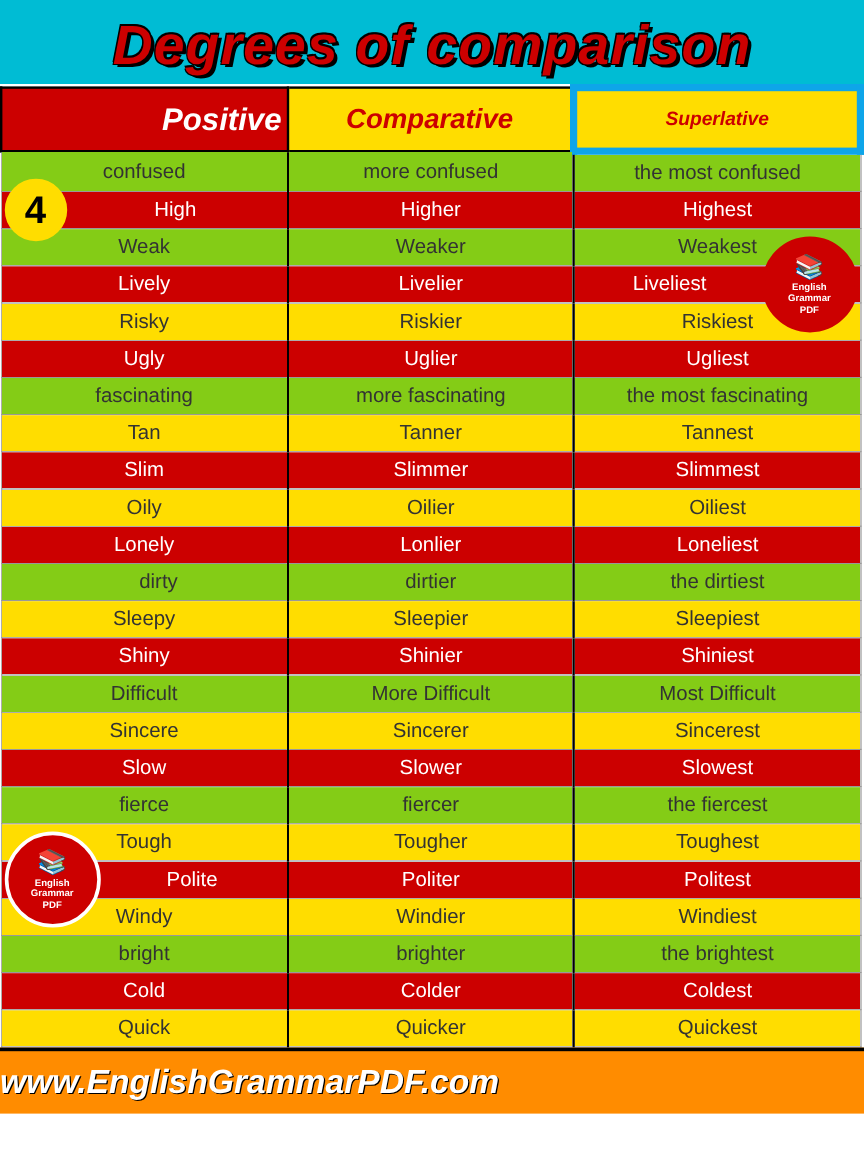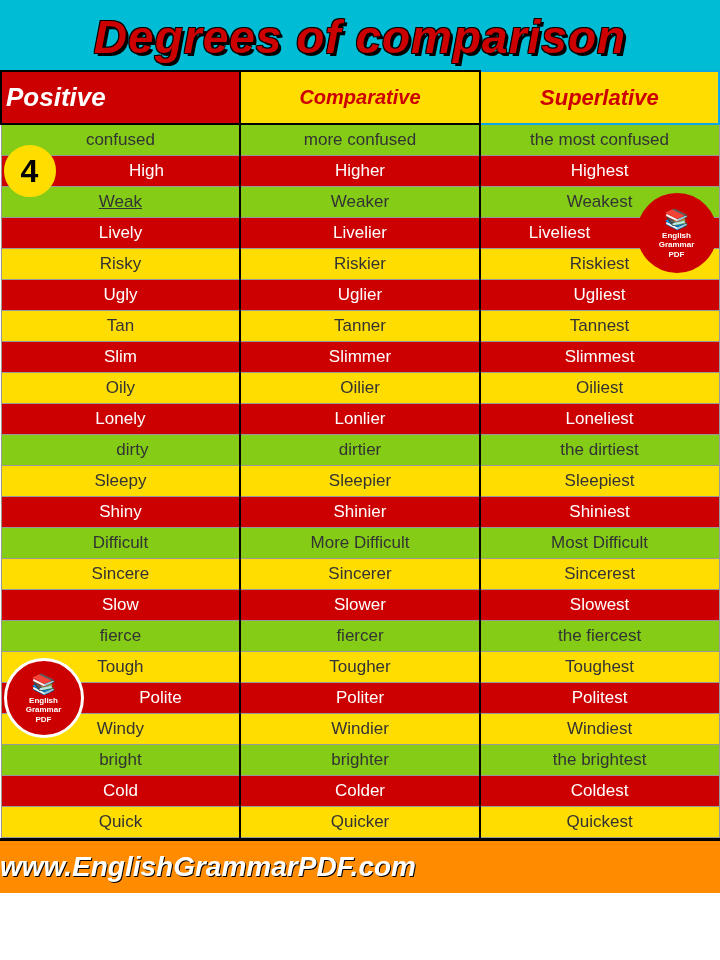--- a/index.html
+++ b/index.html
@@ -36,45 +36,45 @@
     }
 
     
     .col-positive {
       width: 33.33%;
       background: #cc0000;
       color: #fff;
       font-size: 26px;
       font-weight: 900;
       font-style: italic;
-      text-align: left;
+      text-align: right;
       padding: 10px 4px;
       border: 2px solid #000;
     }
     .col-comparative {
       width: 33.33%;
       background: #ffdd00;
       color: #cc0000;
-      font-size: 20px;
+      font-size: 23px;
       font-weight: 900;
       font-style: italic;
       text-align: center;
       padding: 10px 4px;
       border: 2px solid #000;
     }
     .col-superlative {
       width: 33.33%;
       background: #ffdd00;
       color: #cc0000;
-      font-size: 22px;
+      font-size: 16px;
       font-weight: 900;
       font-style: italic;
       text-align: center;
       padding: 10px 4px;
-      border: 2px solid #0ea5e9;
+      border: 6px solid #0ea5e9;
     }
 
     
     tr.row-white td {
       background: #84cc16;
       color: #333;
     }
     tr.row-red td {
       background: #cc0000;
       color: #fff;
@@ -221,21 +221,21 @@
           <td class="positive-cell rel" style="min-height: 34px;"><span>confused</span></td>
           <td>more confused</td>
           <td class="superlative-cell rel"><span>the most confused</span></td>
         </tr>
         <tr class="row-red">
           <td class="positive-cell rel" style="min-height: 34px; padding-left: 56px;"><div class="badge-4">4</div><span>High</span></td>
           <td>Higher</td>
           <td class="superlative-cell rel"><span>Highest</span></td>
         </tr>
         <tr class="row-white">
-          <td class="positive-cell rel" style="min-height: 34px; text-decoration: underline;"><span>Weak</span></td>
+          <td class="positive-cell rel" style="min-height: 34px;"><span>Weak</span></td>
           <td>Weaker</td>
           <td class="superlative-cell rel"><span>Weakest</span></td>
         </tr>
         <tr class="row-red">
           <td class="positive-cell rel" style="min-height: 34px;"><span>Lively</span></td>
           <td>Livelier</td>
           <td class="superlative-cell rel" style="padding-right: 84px;"><div class="logo-circle">
               <span class="logo-icon">📚</span>
               <span class="logo-text">English<br>Grammar<br>PDF</span>
             </div><span>Liveliest</span></td>
@@ -243,20 +243,25 @@
         <tr class="row-yellow">
           <td class="positive-cell rel" style="min-height: 34px;"><span>Risky</span></td>
           <td>Riskier</td>
           <td class="superlative-cell rel"><span>Riskiest</span></td>
         </tr>
         <tr class="row-red">
           <td class="positive-cell rel" style="min-height: 34px;"><span>Ugly</span></td>
           <td>Uglier</td>
           <td class="superlative-cell rel"><span>Ugliest</span></td>
         </tr>
+        <tr class="row-white">
+          <td class="positive-cell rel" style="min-height: 34px;"><span>fascinating</span></td>
+          <td>more fascinating</td>
+          <td class="superlative-cell rel"><span>the most fascinating</span></td>
+        </tr>
         <tr class="row-yellow">
           <td class="positive-cell rel" style="min-height: 34px;"><span>Tan</span></td>
           <td>Tanner</td>
           <td class="superlative-cell rel"><span>Tannest</span></td>
         </tr>
         <tr class="row-red">
           <td class="positive-cell rel" style="min-height: 34px;"><span>Slim</span></td>
           <td>Slimmer</td>
           <td class="superlative-cell rel"><span>Slimmest</span></td>
         </tr>

